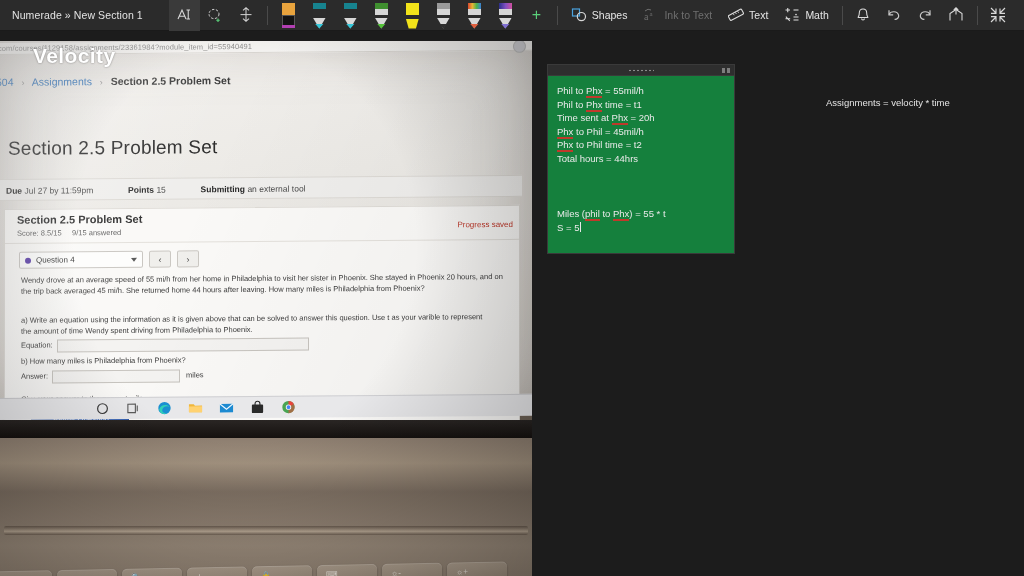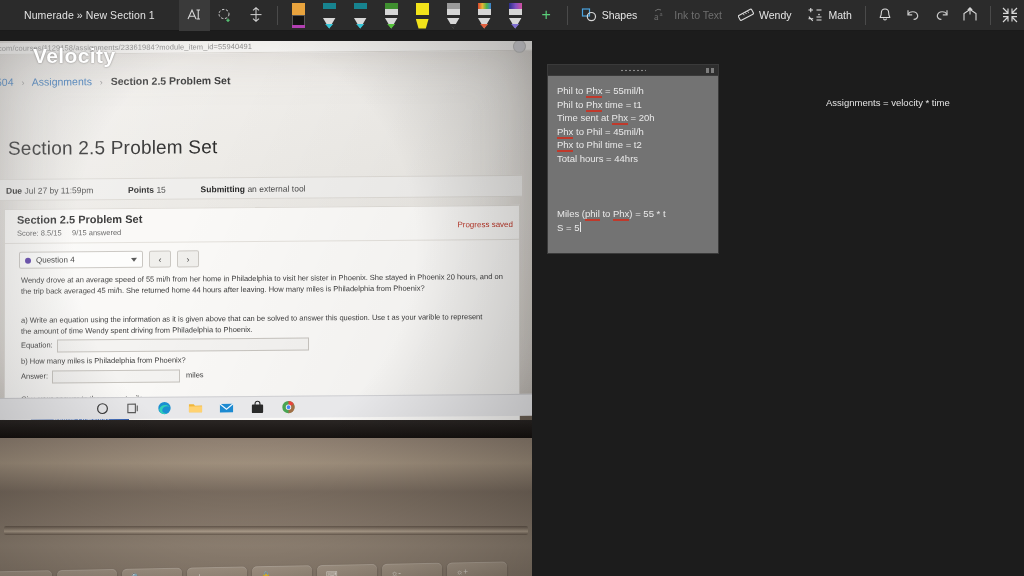--- a/index.html
+++ b/index.html
@@ -13,21 +13,21 @@
   #app { position:relative; width:1024px; height:576px; background:#1c1c1c; }
 
   
   .ribbon {
     position:absolute; left:0; top:0; width:1024px; height:31px;
     background:#2b2b2b;
     display:flex; align-items:center;
     border-bottom:1px solid #1a1a1a;
   }
   .doc-title {
-    font-size:10.5px; color:#e3e3e3; padding-left:24px; white-space:nowrap;
+    font-size:10.5px; color:#e3e3e3; padding-left:12px; white-space:nowrap;
     letter-spacing:.1px;
   }
   .tb-group { display:flex; align-items:center; height:31px; }
   .tb-btn {
     width:31px; height:31px; display:flex; align-items:center; justify-content:center;
     position:relative;
   }
   .tb-btn.sel { background:#3a3a3a; }
   .tb-sep { width:1px; height:19px; background:#4a4a4a; margin:0 5px; }
 
@@ -198,22 +198,22 @@
   .ink-velocity {
     position:absolute; left:33px; top:44px;
     font-family:"Liberation Sans", sans-serif;
     font-size:21px; color:#ffffff; letter-spacing:.4px;
     text-shadow:0 0 2px rgba(0,0,0,.45);
     font-weight:bold;
   }
 
   
   .notebox {
-    position:absolute; left:547px; top:64px; width:172px; height:190px;
-    background:#737373;
+    position:absolute; left:547px; top:64px; width:188px; height:190px;
+    background:#15803d;
     border:1px solid #3a3a3a;
   }
   .notebox-bar {
     height:11px; background:#2e2e2e; position:relative; border-bottom:1px solid #3a3a3a;
   }
   .grip {
     position:absolute; left:50%; top:4px; transform:translateX(-50%);
     width:26px; height:3px;
     background-image:radial-gradient(circle, #8a8a8a 40%, transparent 45%);
     background-size:4px 3px; background-repeat:repeat-x;
@@ -354,21 +354,21 @@
         <path d="M2 4 Q5 1 8 3" stroke="#6e6e6e" stroke-width="1" fill="none"></path>
       </svg>
       <span class="lbl dim">Ink to Text</span>
     </div>
 
     <div class="tb-item">
       <svg class="ic" viewBox="0 0 16 16">
         <rect x="0.5" y="5" width="15" height="5.5" rx="1" transform="rotate(-28 8 8)" fill="none" stroke="#dcdcdc" stroke-width="1.1"></rect>
         <path d="M5.2 6.6 l1 1.6 M7.4 5.4 l1 1.6 M9.6 4.2 l1 1.6" stroke="#dcdcdc" stroke-width="0.9"></path>
       </svg>
-      <span class="lbl">Wendy</span>
+      <span class="lbl">Text</span>
     </div>
 
     <div class="tb-item">
       <svg class="ic" viewBox="0 0 16 16">
         <path d="M1.5 3 H6 M3.75 1 V5.2" stroke="#e2e2e2" stroke-width="1.05"></path>
         <path d="M9.5 3 H14.5" stroke="#e2e2e2" stroke-width="1.05"></path>
         <path d="M1.5 11.8 H6.2 M1.9 9.6 L5.8 14" stroke="#e2e2e2" stroke-width="1.05"></path>
         <path d="M9.5 10 H14.5 M9.5 13 H14.5" stroke="#e2e2e2" stroke-width="1.05"></path>
         <circle cx="12" cy="7.6" r=".8" fill="#e2e2e2"></circle>
       </svg>

